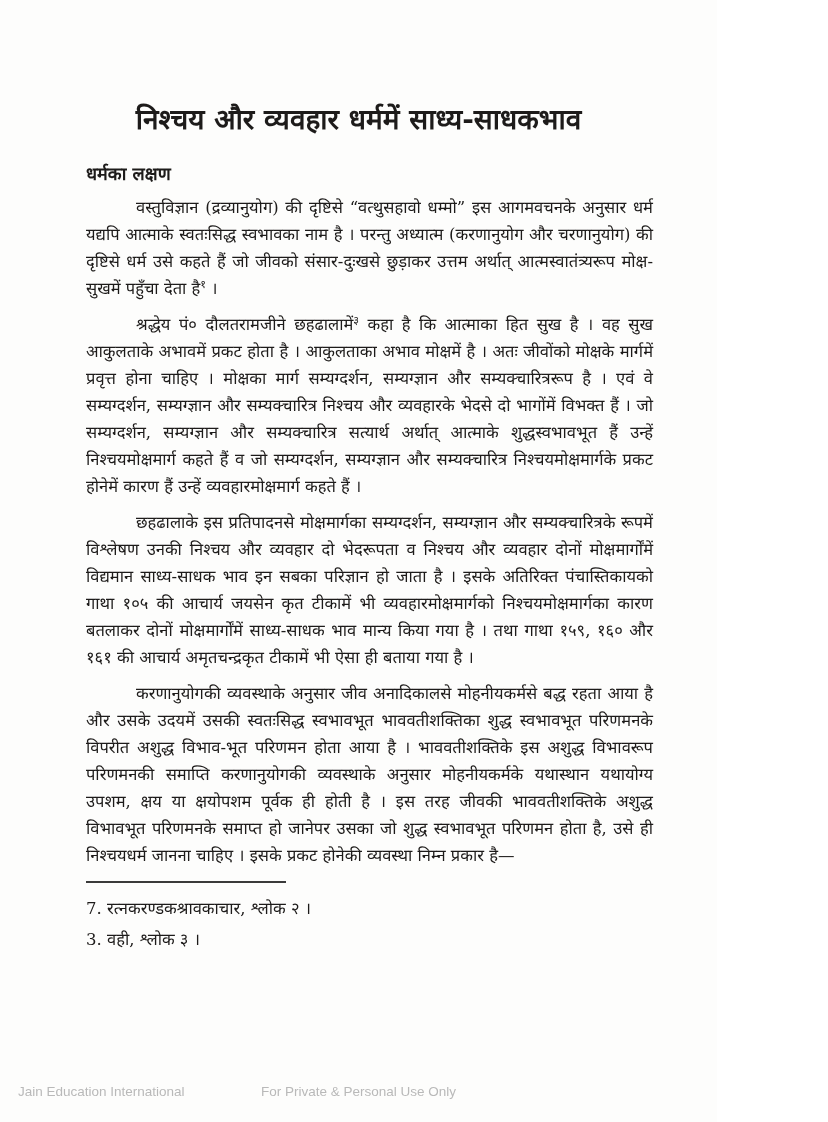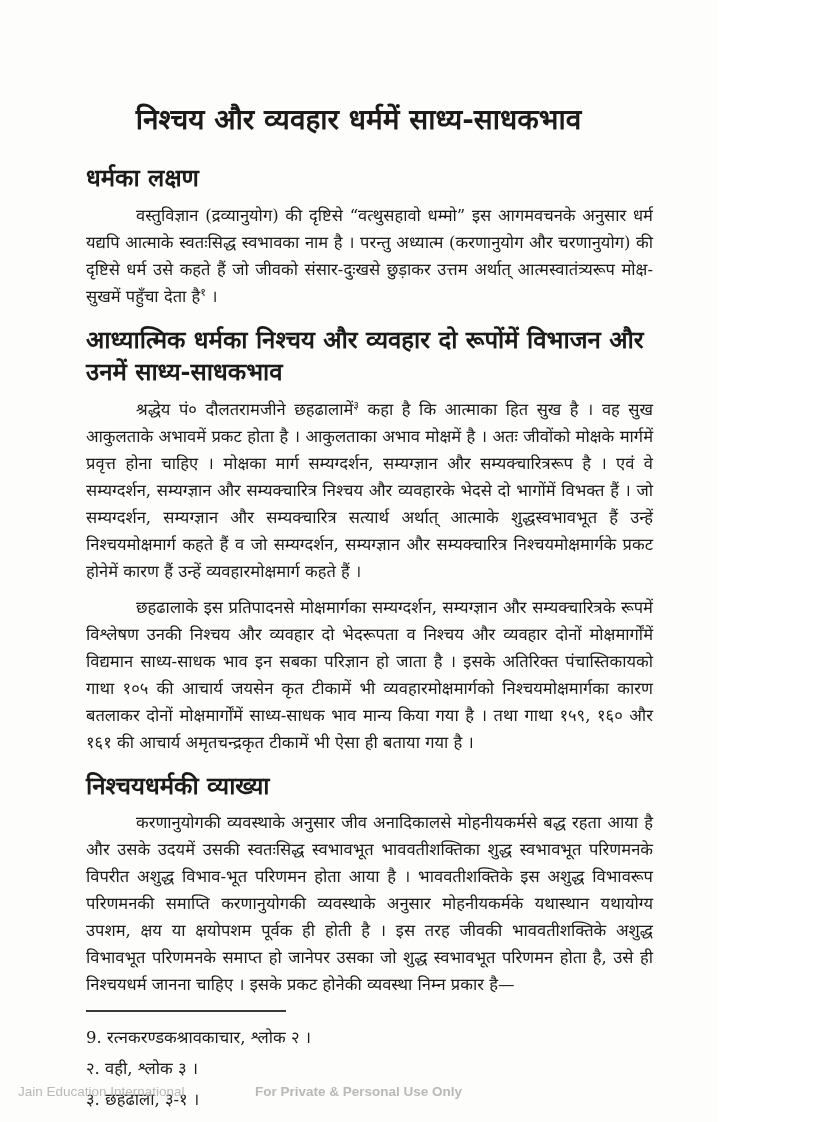--- a/index.html
+++ b/index.html
@@ -24,23 +24,23 @@
     text-align:center;
     font-size:28px;
     font-weight:bold;
     line-height:1.3;
   }
   .content{
     margin:24px 64px 0 86px; 
   }
   .section{margin:0;}
   .heading{
-    font-size:24px;
+    font-size:18px;
     font-weight:bold;
-    margin:14px 0 7px 0;
+    margin:22px 0 7px 0;
     line-height:1.35;
   }
   .para{
     font-size:16.5px;
     line-height:27px;
     text-align:justify;
     text-indent:50px;
     margin:4px 0 9px 0;
   }
   .para sup{
@@ -62,54 +62,51 @@
   .footer{
     position:absolute;
     left:0;right:0;bottom:22px;
     height:16px;
     font-family:"Liberation Sans","DejaVu Sans",sans-serif;
     font-size:13.5px;
     color:var(--footer-ink);
     text-align:center;
   }
   .footer .f-left{position:absolute;left:18px;}
-  .footer .f-center{position:absolute;left:50%;transform:translateX(-50%);font-weight:bold;}
+  .footer .f-center{position:absolute;left:50%;transform:translateX(-50%);}
   .footer .f-right{position:absolute;right:16px;margin-top:45px;}
 </style>
 </head>
 <body>
 
 <div class="page">
 
   <h1 class="title">निश्चय और व्यवहार धर्ममें साध्य-साधकभाव</h1>
 
   <main class="content" id="sections">
       <section class="section">
         <h2 class="heading">धर्मका लक्षण</h2>
         <p class="para">वस्तुविज्ञान (द्रव्यानुयोग) की दृष्टिसे “वत्थुसहावो धम्मो” इस आगमवचनके अनुसार धर्म यद्यपि आत्माके स्वतःसिद्ध स्वभावका नाम है । परन्तु अध्यात्म (करणानुयोग और चरणानुयोग) की दृष्टिसे धर्म उसे कहते हैं जो जीवको संसार-दुःखसे छुड़ाकर उत्तम अर्थात् आत्मस्वातंत्र्यरूप मोक्ष-सुखमें पहुँचा देता है<sup>१</sup> ।</p>
       </section>
       <section class="section">
       </section>
       <section class="section">
-        <h2 class="heading">आध्यात्मिक धर्मका निश्चय और व्यवहार दो रूपोंमें विभाजन और उनमें साध्य-साधकभाव</h2>
         <p class="para">श्रद्धेय पं० दौलतरामजीने छहढालामें<sup>३</sup> कहा है कि आत्माका हित सुख है । वह सुख आकुलताके अभावमें प्रकट होता है । आकुलताका अभाव मोक्षमें है । अतः जीवोंको मोक्षके मार्गमें प्रवृत्त होना चाहिए । मोक्षका मार्ग सम्यग्दर्शन, सम्यग्ज्ञान और सम्यक्चारित्ररूप है । एवं वे सम्यग्दर्शन, सम्यग्ज्ञान और सम्यक्चारित्र निश्चय और व्यवहारके भेदसे दो भागोंमें विभक्त हैं । जो सम्यग्दर्शन, सम्यग्ज्ञान और सम्यक्चारित्र सत्यार्थ अर्थात् आत्माके शुद्धस्वभावभूत हैं उन्हें निश्चयमोक्षमार्ग कहते हैं व जो सम्यग्दर्शन, सम्यग्ज्ञान और सम्यक्चारित्र निश्चयमोक्षमार्गके प्रकट होनेमें कारण हैं उन्हें व्यवहारमोक्षमार्ग कहते हैं ।</p>
         <p class="para">छहढालाके इस प्रतिपादनसे मोक्षमार्गका सम्यग्दर्शन, सम्यग्ज्ञान और सम्यक्चारित्रके रूपमें विश्लेषण उनकी निश्चय और व्यवहार दो भेदरूपता व निश्चय और व्यवहार दोनों मोक्षमार्गोंमें विद्यमान साध्य-साधक भाव इन सबका परिज्ञान हो जाता है । इसके अतिरिक्त पंचास्तिकायको गाथा १०५ की आचार्य जयसेन कृत टीकामें भी व्यवहारमोक्षमार्गको निश्चयमोक्षमार्गका कारण बतलाकर दोनों मोक्षमार्गोंमें साध्य-साधक भाव मान्य किया गया है । तथा गाथा १५९, १६० और १६१ की आचार्य अमृतचन्द्रकृत टीकामें भी ऐसा ही बताया गया है ।</p>
       </section>
       <section class="section">
-        <h2 class="heading">निश्चयधर्मकी व्याख्या</h2>
         <p class="para">करणानुयोगकी व्यवस्थाके अनुसार जीव अनादिकालसे मोहनीयकर्मसे बद्ध रहता आया है और उसके उदयमें उसकी स्वतःसिद्ध स्वभावभूत भाववतीशक्तिका शुद्ध स्वभावभूत परिणमनके विपरीत अशुद्ध विभाव-भूत परिणमन होता आया है । भाववतीशक्तिके इस अशुद्ध विभावरूप परिणमनकी समाप्ति करणानुयोगकी व्यवस्थाके अनुसार मोहनीयकर्मके यथास्थान यथायोग्य उपशम, क्षय या क्षयोपशम पूर्वक ही होती है ।  इस तरह जीवकी भाववतीशक्तिके अशुद्ध विभावभूत परिणमनके समाप्त हो  जानेपर  उसका जो शुद्ध स्वभावभूत परिणमन होता है, उसे ही निश्चयधर्म जानना चाहिए । इसके प्रकट होनेकी व्यवस्था निम्न प्रकार है—</p>
       </section>
     </main>
 
   <div class="footnote-rule"></div>
 
   <div class="footnotes" id="footnotes">
-      <div class="footnote">9. रत्नकरण्डकश्रावकाचार, श्लोक २ ।</div>
-      <div class="footnote">२. वही, श्लोक ३ ।</div>
-      <div class="footnote">३.  छहढाला, ३-१ ।</div>
+      <div class="footnote">7. रत्नकरण्डकश्रावकाचार, श्लोक २ ।</div>
+      <div class="footnote">3. वही, श्लोक ३ ।</div>
     </div>
 
   <footer class="footer">
     <span class="f-left">Jain Education International</span>
     <span class="f-center">For Private &amp; Personal Use Only</span>
     <span class="f-right">www.jainelibrary.org</span>
   </footer>
 
 </div>
 

